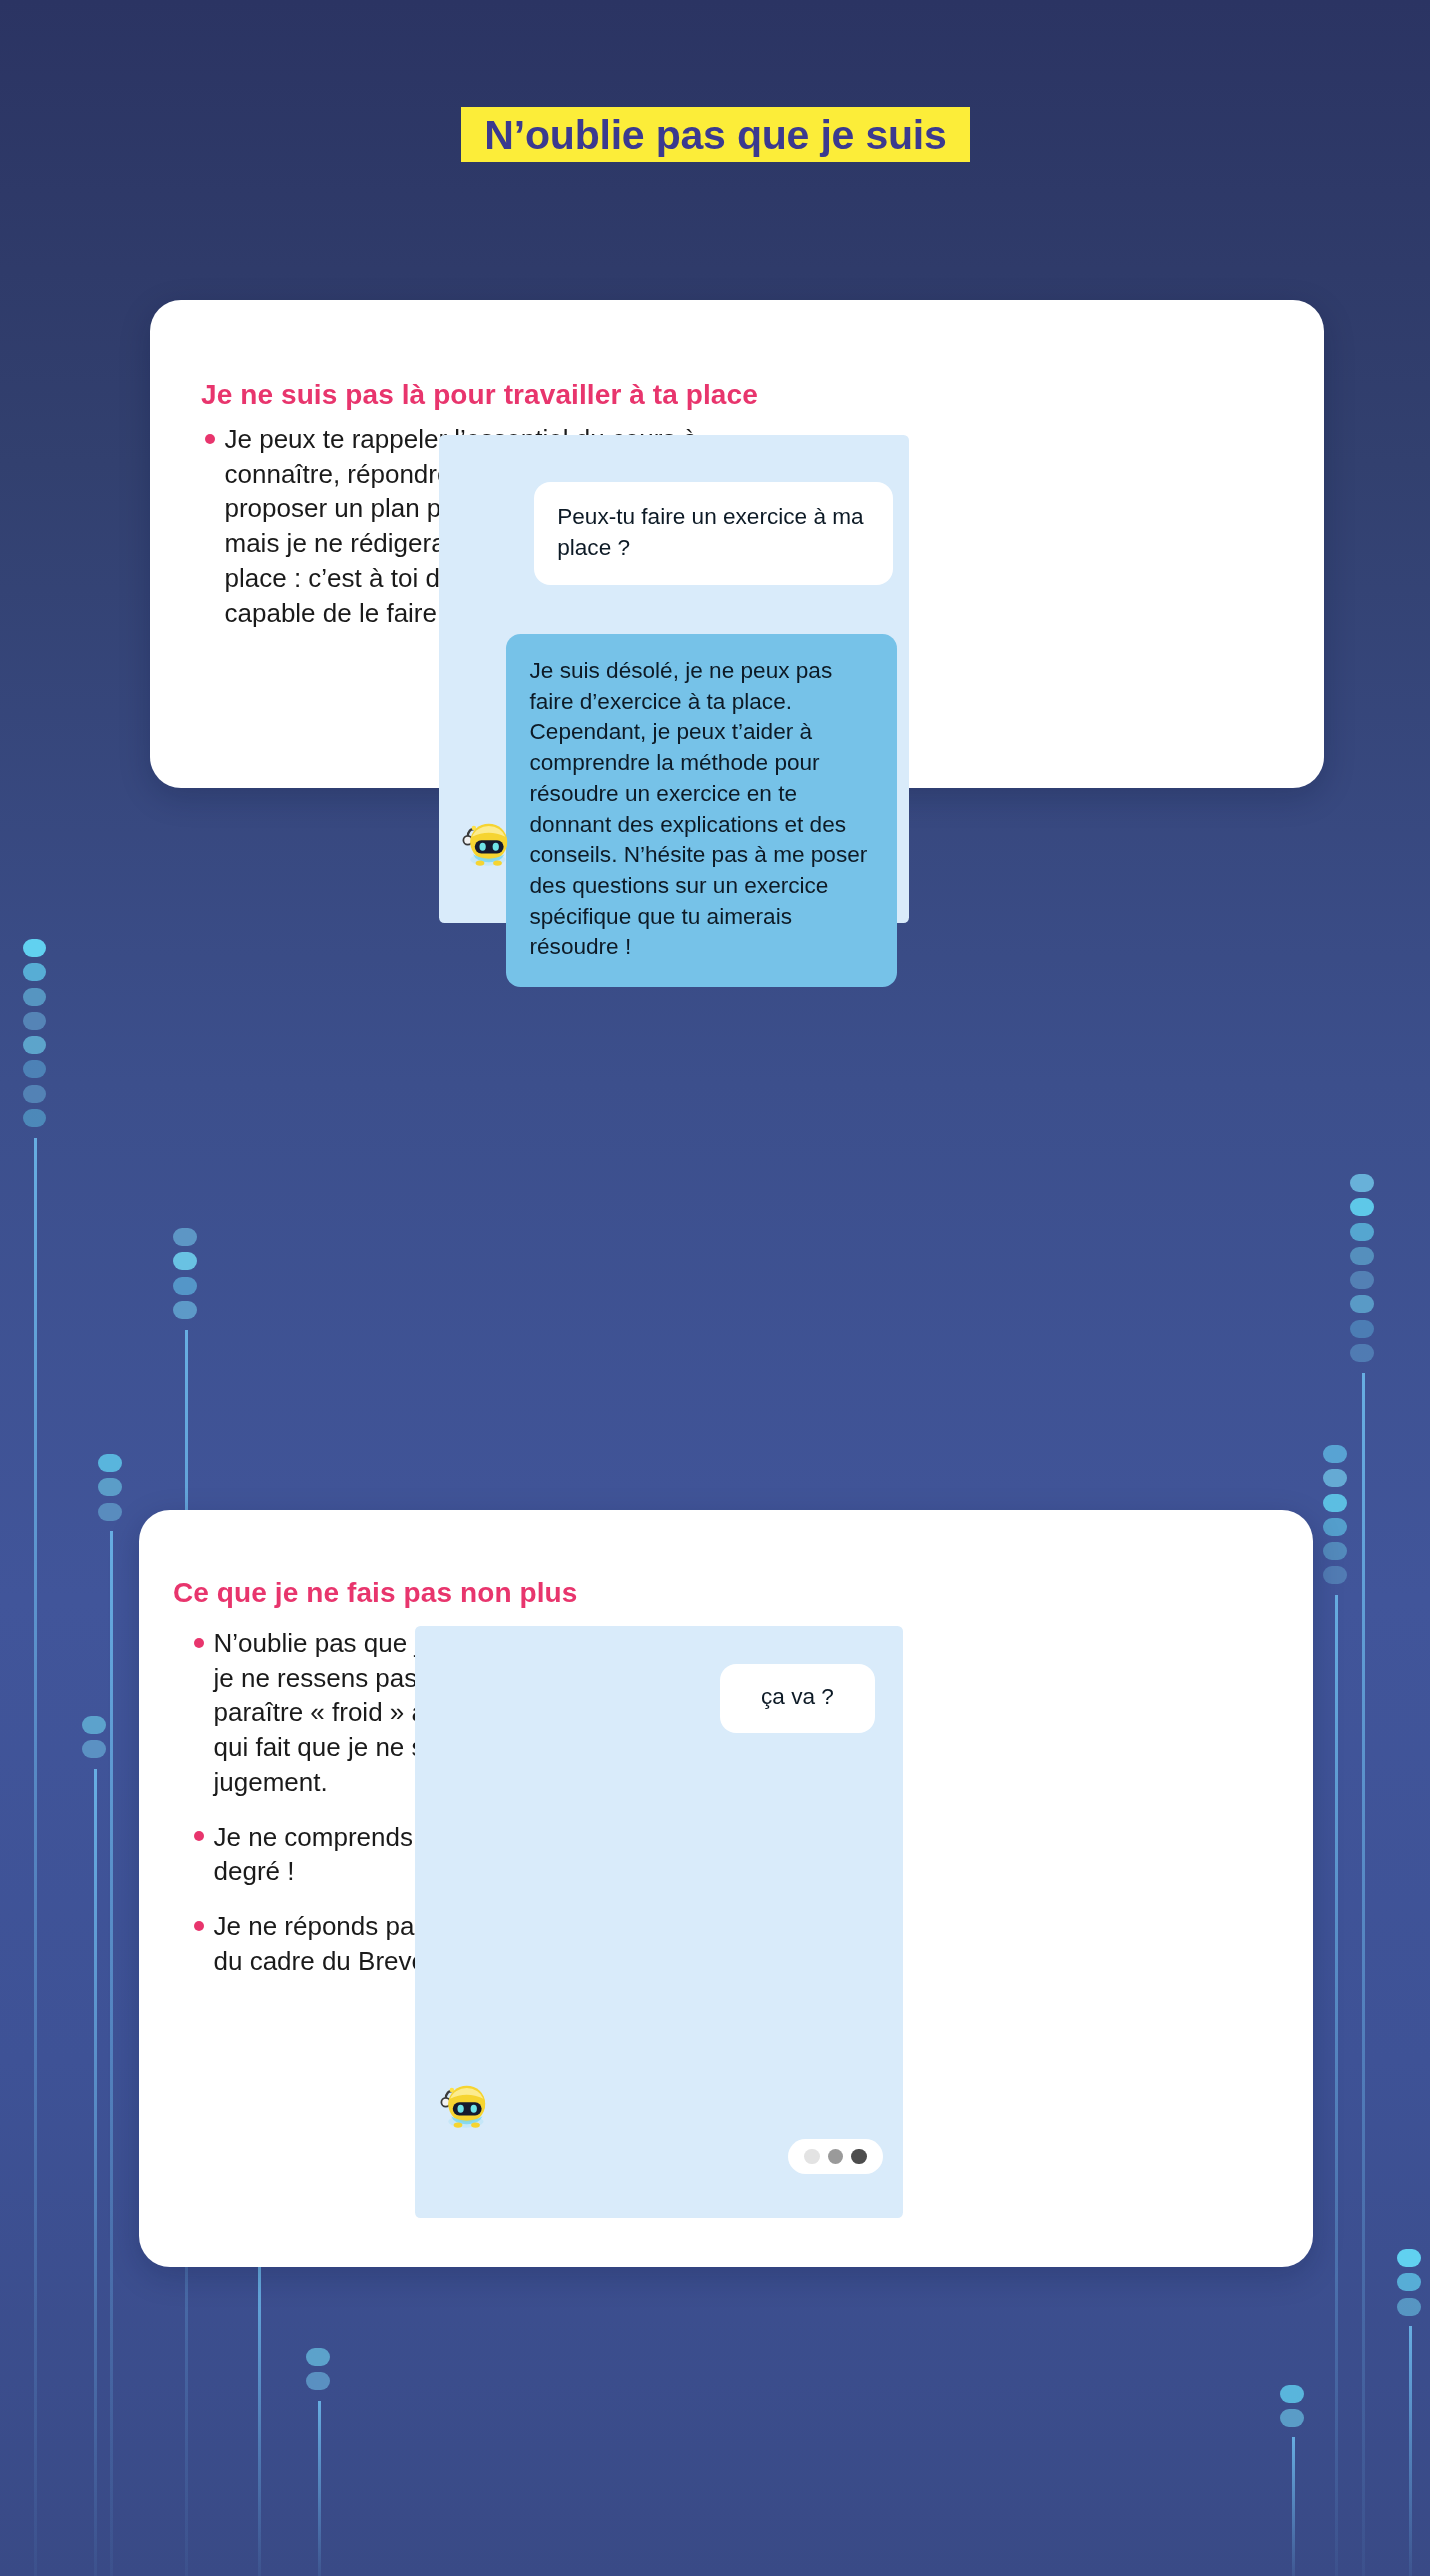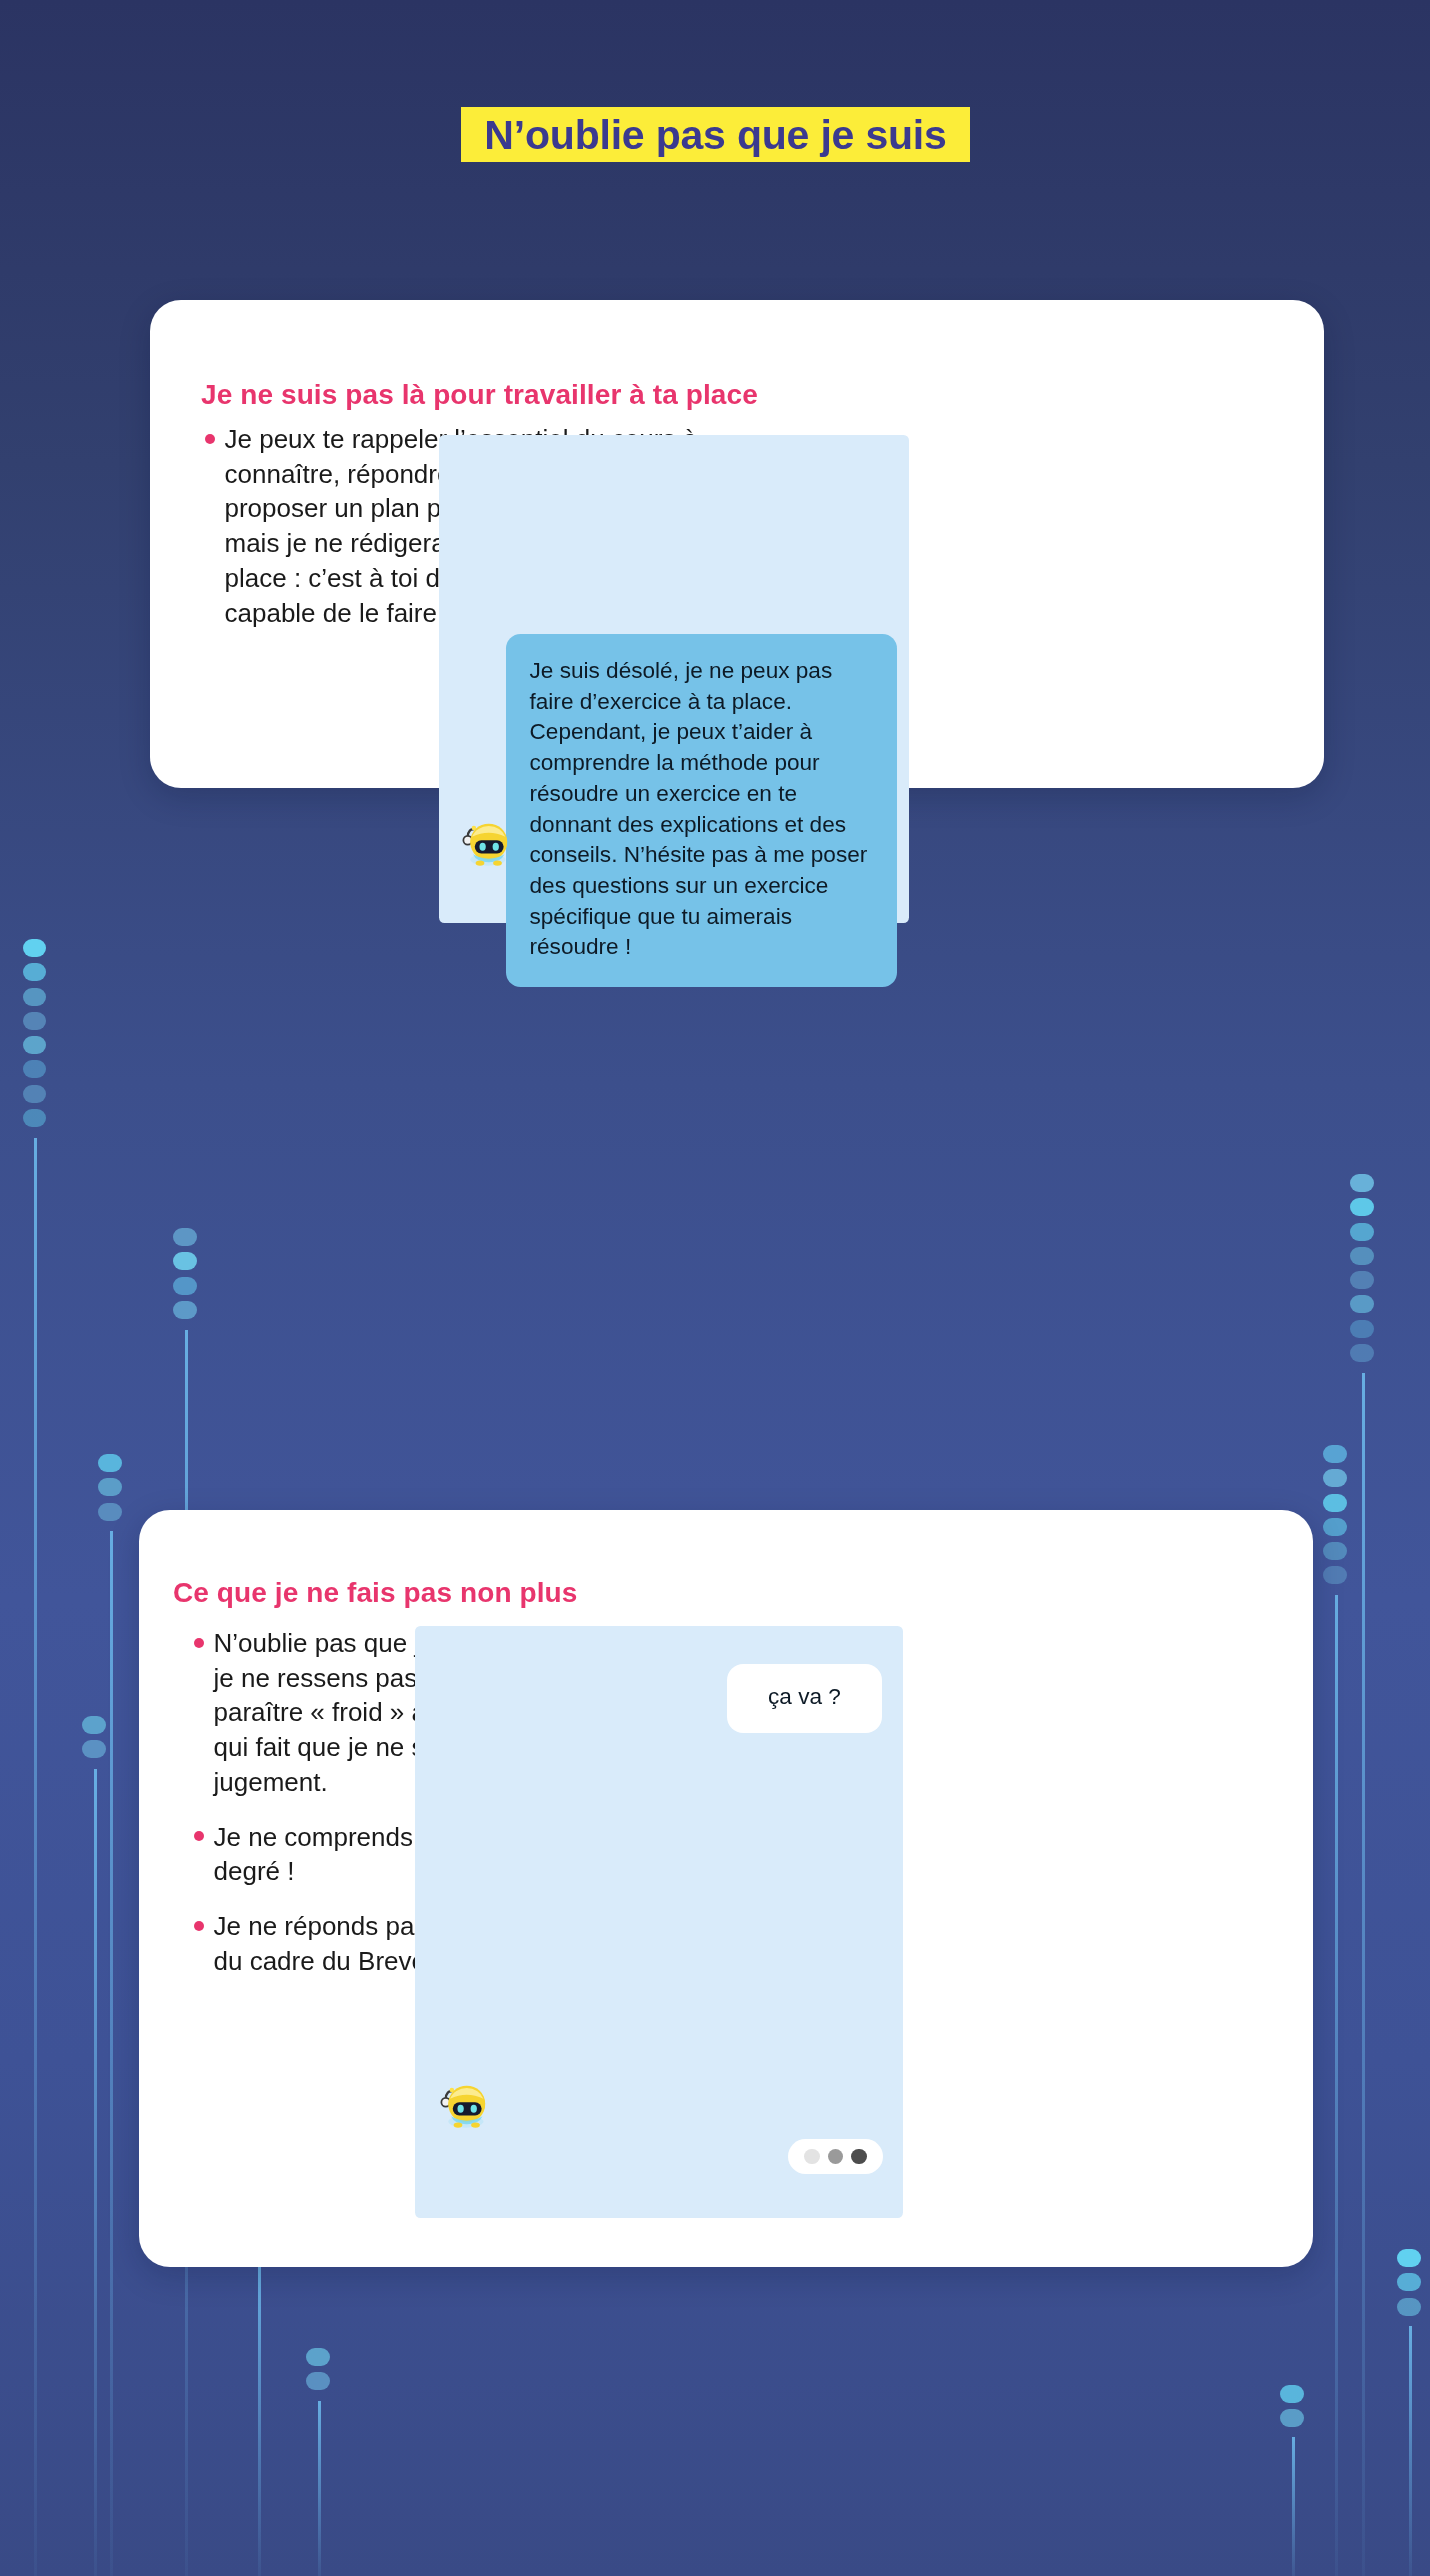--- a/index.html
+++ b/index.html
@@ -273,20 +273,21 @@
     </div>
   </div>
 
   <section class="card" id="card-1">
     <h2 class="card-head">Je ne suis pas là pour travailler à ta place</h2>
     <ul class="bullets">
       <li>Je peux te rappeler l’essentiel du cours à connaître, répondre à une question précise, te proposer un plan pour structurer ta réponse, mais je ne rédigerai pas une copie entière à ta place : c’est à toi de pratiquer pour être capable de le faire seul le jour de l’épreuve.</li>
     </ul>
     <div class="chat" id="chat-1" style="left: 289px; top: 135px; width: 470px; height: 488px;">
       <div class="chat-inner">
+        <div class="bubble user" id="c1-user" style="right: 16.3px; top: 47px; width: 359px;">Peux-tu faire un exercice à ma place ?</div>
         <div class="bubble bot" id="c1-bot" style="right: 12px; top: 199px; width: 391px;">Je suis désolé, je ne peux pas faire d’exercice à ta place. Cependant, je peux t’aider à comprendre la méthode pour résoudre un exercice en te donnant des explications et des conseils. N’hésite pas à me poser des questions sur un exercice spécifique que tu aimerais résoudre !</div>
         <div class="avatar" id="c1-avatar" style="left: 20px; top: 379px;">
             <svg viewBox="0 0 64 64" xmlns="http://www.w3.org/2000/svg">
     <ellipse cx="33" cy="52" rx="20" ry="7" fill="#bfe6f7" opacity=".75"></ellipse>
     <path d="M10 26 C10 20 14 16 17 18" stroke="#3a3a3a" stroke-width="2.6" fill="none"></path>
     <circle cx="10" cy="30" r="5" fill="#f2f2f2" stroke="#3a3a3a" stroke-width="2"></circle>
     <circle cx="17" cy="16" r="2.6" fill="#fde14a"></circle>
     <ellipse cx="34" cy="33" rx="21" ry="20" fill="#f6d431"></ellipse>
     <path d="M13 31 a21 20 0 0 1 42 0 a21 20 0 0 1 -42 0z" fill="#f6d431"></path>
     <path d="M15 26 a20 18 0 0 1 38 0 q-19 -9 -38 0z" fill="#fdf0a0" opacity=".85"></path>
@@ -304,21 +305,21 @@
 
   <section class="card" id="card-2">
     <h2 class="card-head">Ce que je ne fais pas non plus</h2>
     <ul class="bullets">
       <li>N’oublie pas que je suis un robot virtuel donc je ne ressens pas d’émotions. Cela peut te paraître « froid » au début, mais c’est aussi ce qui fait que je ne suis jamais dans le jugement.</li>
       <li>Je ne comprends pas l’humour ou le second degré !</li>
       <li>Je ne réponds pas aux questions qui sortent du cadre du Brevet.</li>
     </ul>
     <div class="chat" id="chat-2" style="left: 276px; top: 116px; width: 488px; height: 592px;">
       <div class="chat-inner">
-        <div class="bubble user" id="c2-user" style="right: 21px; top: 38px; width: 155px; text-align: center; padding: 18px 16.3px 20px;">ça va ?</div>
+        <div class="bubble user" id="c2-user" style="right: 28px; top: 38px; width: 155px; text-align: center; padding: 18px 16.3px 20px;">ça va ?</div>
         <div class="avatar" id="c2-avatar" style="left: 22px; top: 450px;">
             <svg viewBox="0 0 64 64" xmlns="http://www.w3.org/2000/svg">
     <ellipse cx="33" cy="52" rx="20" ry="7" fill="#bfe6f7" opacity=".75"></ellipse>
     <path d="M10 26 C10 20 14 16 17 18" stroke="#3a3a3a" stroke-width="2.6" fill="none"></path>
     <circle cx="10" cy="30" r="5" fill="#f2f2f2" stroke="#3a3a3a" stroke-width="2"></circle>
     <circle cx="17" cy="16" r="2.6" fill="#fde14a"></circle>
     <ellipse cx="34" cy="33" rx="21" ry="20" fill="#f6d431"></ellipse>
     <path d="M13 31 a21 20 0 0 1 42 0 a21 20 0 0 1 -42 0z" fill="#f6d431"></path>
     <path d="M15 26 a20 18 0 0 1 38 0 q-19 -9 -38 0z" fill="#fdf0a0" opacity=".85"></path>
     <rect x="18" y="30" width="33" height="15" rx="7.5" fill="#151a2e"></rect>

